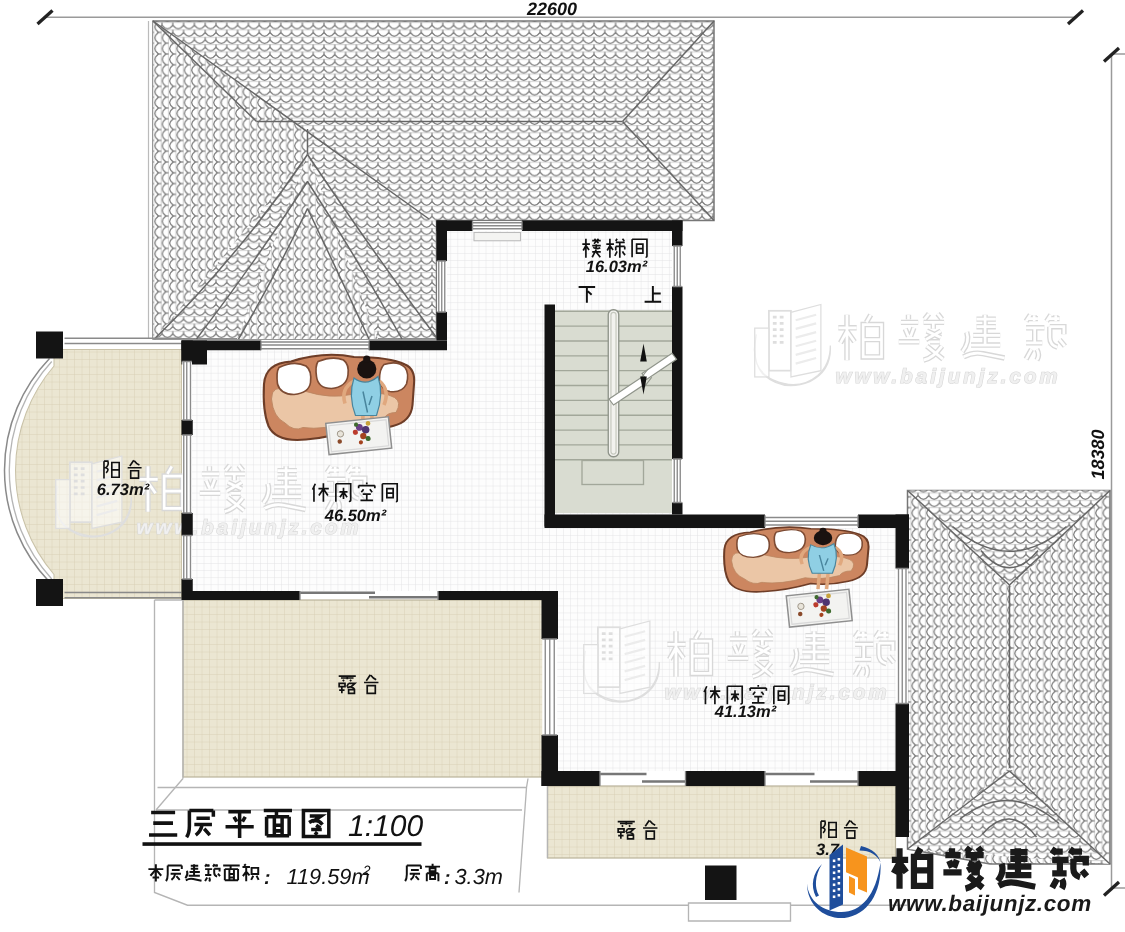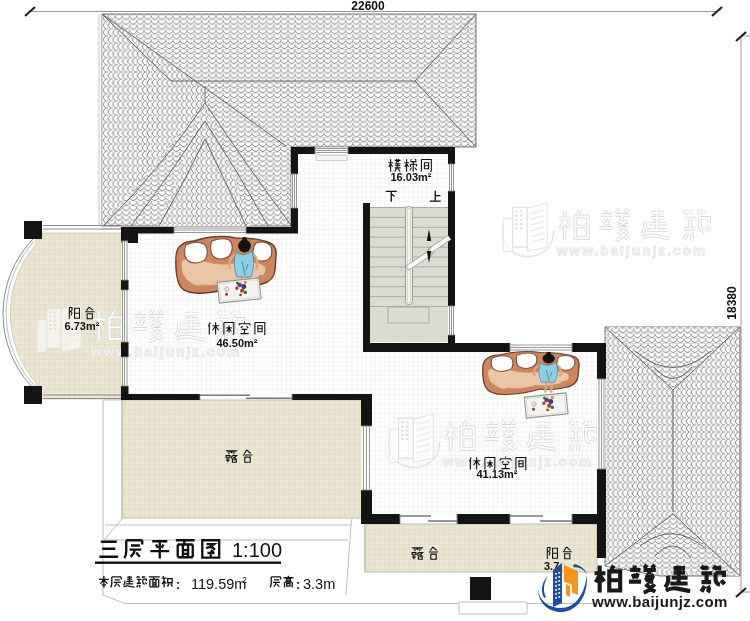--- a/index.html
+++ b/index.html
@@ -1,16 +1,16 @@
 <!DOCTYPE html>
 <html><head>
 <meta charset="utf-8">
 <style>
 html,body{margin:0;padding:0;background:#fff;font-family:"Liberation Sans",sans-serif;}
-#plan{width:750px;height:621px;position:relative;overflow:hidden;}
+#plan{width:750px;height:621px;position:relative;overflow:hidden;font-style:italic;}
 text{font-family:"Liberation Sans",sans-serif;}
 </style>
 </head>
 <body>
 <div id="plan">
 <svg width="750" height="621" viewBox="0 0 750 621" xmlns="http://www.w3.org/2000/svg">
 <defs>
 
 <pattern id="roofT" width="7.2" height="4.9" patternUnits="userSpaceOnUse">
   <rect width="7.2" height="4.9" fill="#ffffff"></rect>

